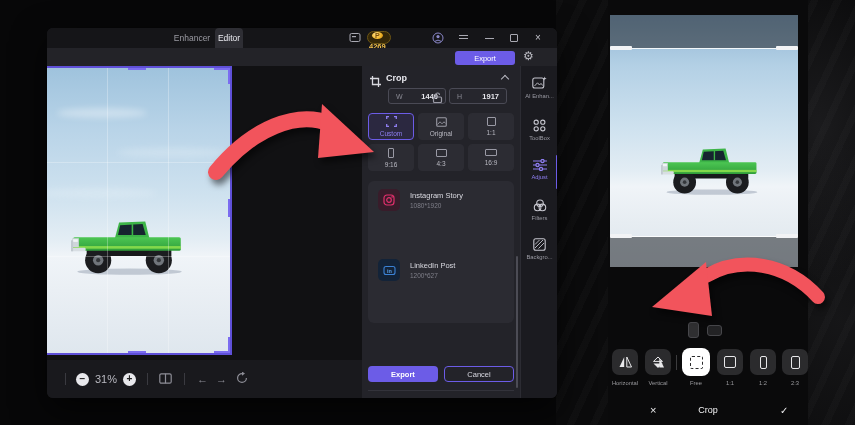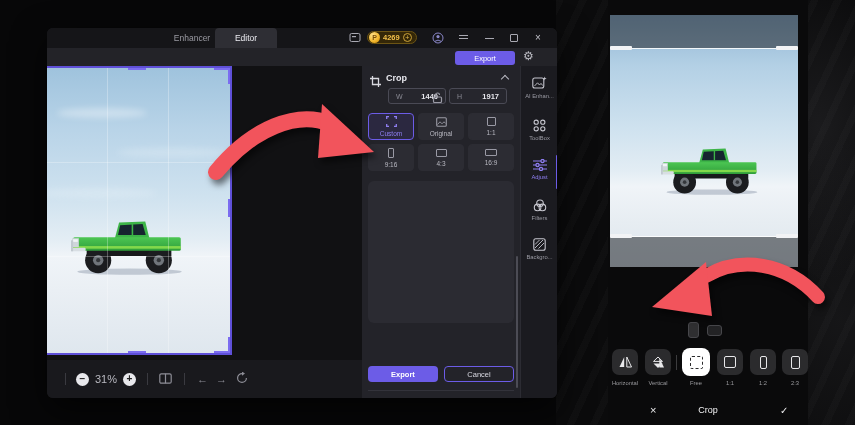--- a/index.html
+++ b/index.html
@@ -122,28 +122,28 @@
     </symbol>
   </defs>
 </svg>
 
 <div class="abs bg-texture"></div>
 
 <div class="abs window">
 
   <div class="abs titlebar">
     <div class="abs tab" style="left:122px; width:46px;">Enhancer</div>
-    <div class="abs tab active" style="left:168px; width:62px;">Editor</div>
+    <div class="abs tab active" style="left:168px; width:28px;">Editor</div>
     <div class="abs tb-ic" style="left:302px; top:4px;">
       <svg width="12" height="11" viewBox="0 0 12 11">
           <rect x="1" y="1.5" width="10" height="8" rx="1.5" fill="none" stroke="#a9a9b2" stroke-width="1"></rect>
           <rect x="3" y="4" width="4" height="1.2" fill="#a9a9b2"></rect>
         </svg>
     </div>
-    <div class="abs coin-pill" style="left:320px; top:3px;">
+    <div class="abs coin-pill" style="left:320px; top:3px;flex-direction:column;">
       <span class="coin">P</span>
       <span class="coin-num">4269</span>
       <span class="coin-plus">+</span>
     </div>
     <div class="abs tb-ic" style="left:385px; top:4px;">
       <svg width="12" height="12" viewBox="0 0 12 12">
           <circle cx="6" cy="6" r="5" fill="none" stroke="#8a87c8" stroke-width="1"></circle>
           <circle cx="6" cy="4.6" r="1.6" fill="#8a87c8"></circle>
           <path d="M2.8,9.4 Q6,6.8 9.2,9.4" fill="none" stroke="#8a87c8" stroke-width="1"></path>
         </svg>
@@ -262,20 +262,45 @@
     <div class="abs ar-btn" style="left:56px; top:78px;">
       <div class="ar-shape" style="width:11px;height:8px;"></div>
       <span class="lbl">4:3</span>
     </div>
     <div class="abs ar-btn" style="left:106px; top:78px;">
       <div class="ar-shape" style="width:12px;height:7px;"></div>
       <span class="lbl">16:9</span>
     </div>
 
     <div class="abs preset-card" style="left:6px; top:115px; width:146px; height:142px;">
+      <div class="preset-item" style="top:2px;">
+        <div class="p-ic" style="background:#381c2a;">
+          <svg width="12" height="12" viewBox="0 0 12 12">
+              <rect x="1" y="1" width="10" height="10" rx="3" fill="none" stroke="#e1306c" stroke-width="1.2"></rect>
+              <circle cx="6" cy="6" r="2.3" fill="none" stroke="#e1306c" stroke-width="1.2"></circle>
+              <circle cx="9.1" cy="2.9" r="0.8" fill="#e1306c"></circle>
+            </svg>
+        </div>
+        <div>
+            <div class="p-name">Instagram Story</div>
+             <div class="p-size">1080*1920</div>
+          </div>
+      </div>
+      <div class="preset-item" style="top:72px;">
+        <div class="p-ic" style="background:#132338;">
+          <svg width="13" height="13" viewBox="0 0 13 13">
+              <rect x="1" y="2.5" width="11" height="8" rx="2" fill="none" stroke="#3b82d6" stroke-width="1.1"></rect>
+              <text x="6.5" y="8.8" font-size="5.5" fill="#5ba0e8" text-anchor="middle" font-family="Liberation Sans, sans-serif" font-weight="bold">in</text>
+            </svg>
+        </div>
+        <div>
+            <div class="p-name">LinkedIn Post</div>
+             <div class="p-size">1200*627</div>
+          </div>
+      </div>
     </div>
 
     <div class="abs apply-btn">Export</div>
     <div class="abs cancel-btn">Cancel</div>
 
     <div class="abs" style="left:6px; top:324px; width:146px; height:1px; background:#33333b;"></div>
     <div class="section-row" style="top:330px;">
       
       
       

